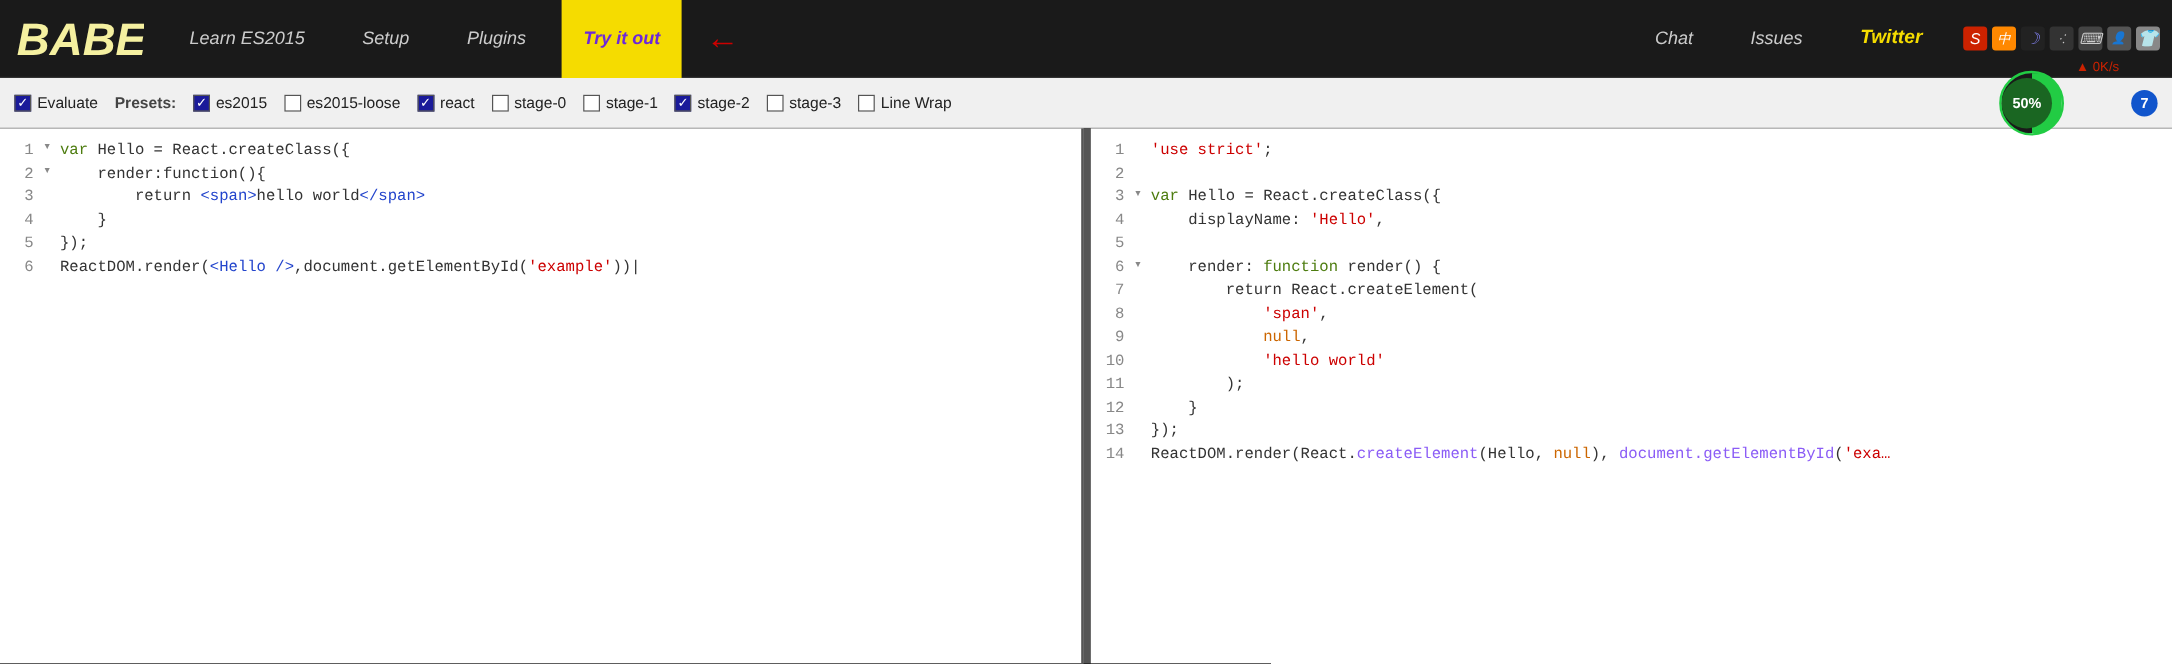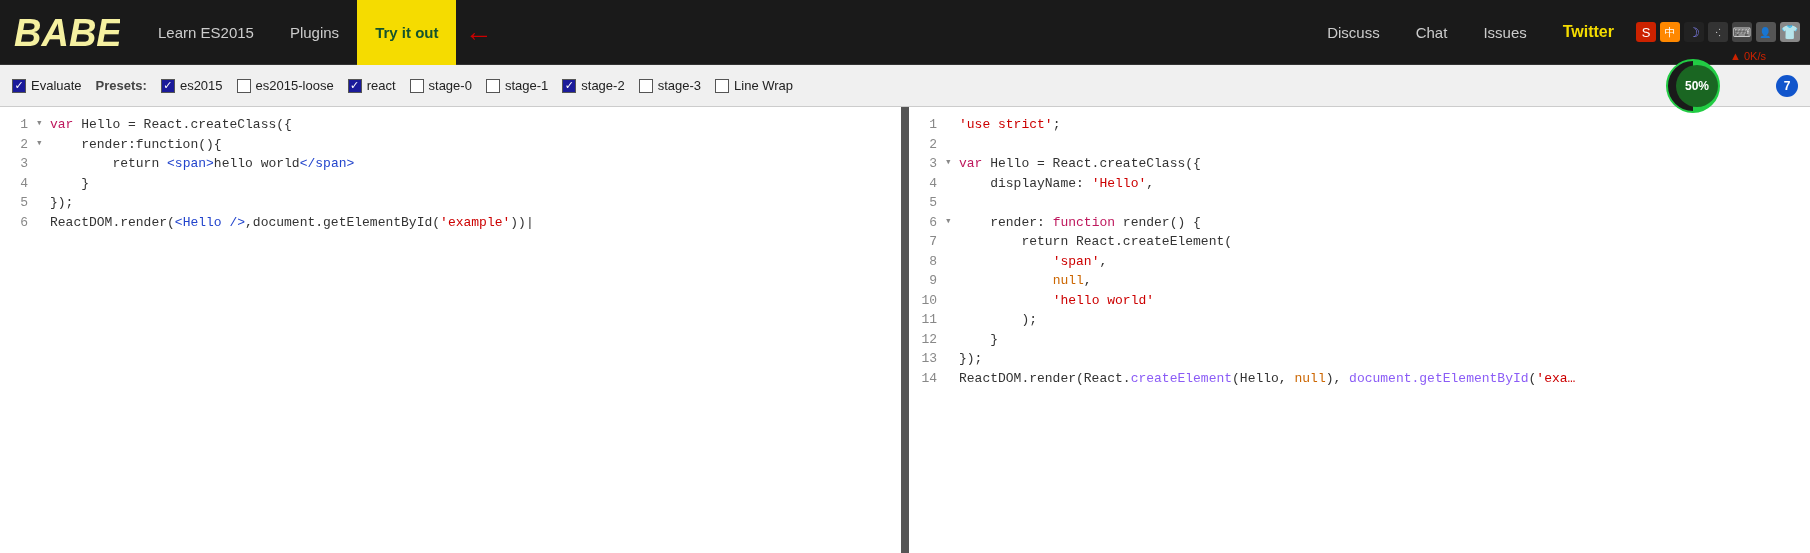--- a/index.html
+++ b/index.html
@@ -16,37 +16,38 @@
     }
     #logo {
       margin-right: 20px;
     }
     #logo svg text {
       fill: #f5f0a0;
     }
     .nav-links {
       display: flex;
       align-items: center;
-      gap: 0;
+      gap: 12px;
       flex: 1;
+      font-style: italic;
     }
     .nav-item {
       color: #ccc;
       padding: 0 18px;
       height: 65px;
       display: flex;
       align-items: center;
       font-size: 15px;
       cursor: pointer;
       text-decoration: none;
       white-space: nowrap;
     }
     .nav-item.active {
       background: #f5dc00;
-      color: #14532d;
+      color: #6d28d9;
       font-weight: bold;
       text-align: right;
     }
     .nav-item.twitter { color: #f5dc00; font-weight: bold; font-size: 16px; }
     .nav-item.github { color: #f5dc00; font-weight: bold; font-size: 16px; }
     .nav-item.has-arrow::after {
       content: ' ▾';
       font-size: 11px;
     }
     .arrow-indicator {
@@ -97,21 +98,21 @@
     }
 
     
     .progress-circle {
       width: 54px;
       height: 54px;
       border-radius: 50%;
       background: conic-gradient(#22cc44 0% 50%, #1a1a1a 50% 100%);
       display: flex;
       align-items: center;
-      justify-content: flex-end;
+      justify-content: flex-start;
       font-weight: bold;
       font-size: 13px;
       color: #fff;
       position: relative;
       margin-left: auto;
       border: 2px solid #22cc44;
     }
     .progress-inner {
       width: 42px;
       height: 42px;
@@ -185,21 +186,21 @@
       color: #888;
       font-size: 11px;
       padding-right: 4px;
     }
     .line-content {
       flex: 1;
       white-space: pre;
       padding-left: 2px;
     }
     
-    .kw { color: #be185d; }
+    .kw { color: #4d7c0f; }
     .str { color: #cc0000; }
     .fn { color: #8b5cf6; }
     .tag { color: #2244cc; }
     .plain { color: #333; }
     .highlight-line {
       background: #e8f0ff;
     }
     .null-kw { color: #cc6600; }
 
     
@@ -230,25 +231,25 @@
 <body>
 
 <div id="navbar">
   <div id="logo">
     <svg width="110" height="48" viewBox="0 0 110 48">
       <text x="4" y="40" font-family="Arial Black, sans-serif" font-weight="900" font-size="38" fill="#f5dc00" font-style="italic">BABEL</text>
     </svg>
   </div>
   <div class="nav-links">
     <a class="nav-item">Learn ES2015</a>
+    <a class="nav-item">Setup</a>
     <a class="nav-item">Plugins</a>
     <a class="nav-item active">Try it out</a>
     <span class="arrow-indicator">←</span>
     <div class="nav-spacer"></div>
-    <a class="nav-item">Discuss</a>
     <a class="nav-item">Chat</a>
     <a class="nav-item">Issues</a>
     <a class="nav-item twitter">Twitter</a>
     <div class="ext-icons">
       <div class="ext-icon" style="background:#cc2200;color:#fff;">S</div>
       <div class="ext-icon" style="background:#ff8800;color:#fff;font-size:11px;">中</div>
       <div class="ext-icon" style="background:#222;color:#8888ff;">☽</div>
       <div class="ext-icon" style="background:#333;color:#ccc;font-size:10px;">⁖</div>
       <div class="ext-icon" style="background:#444;color:#ccc;">⌨</div>
       <div class="ext-icon" style="background:#555;color:#ccc;font-size:10px;">👤</div>

